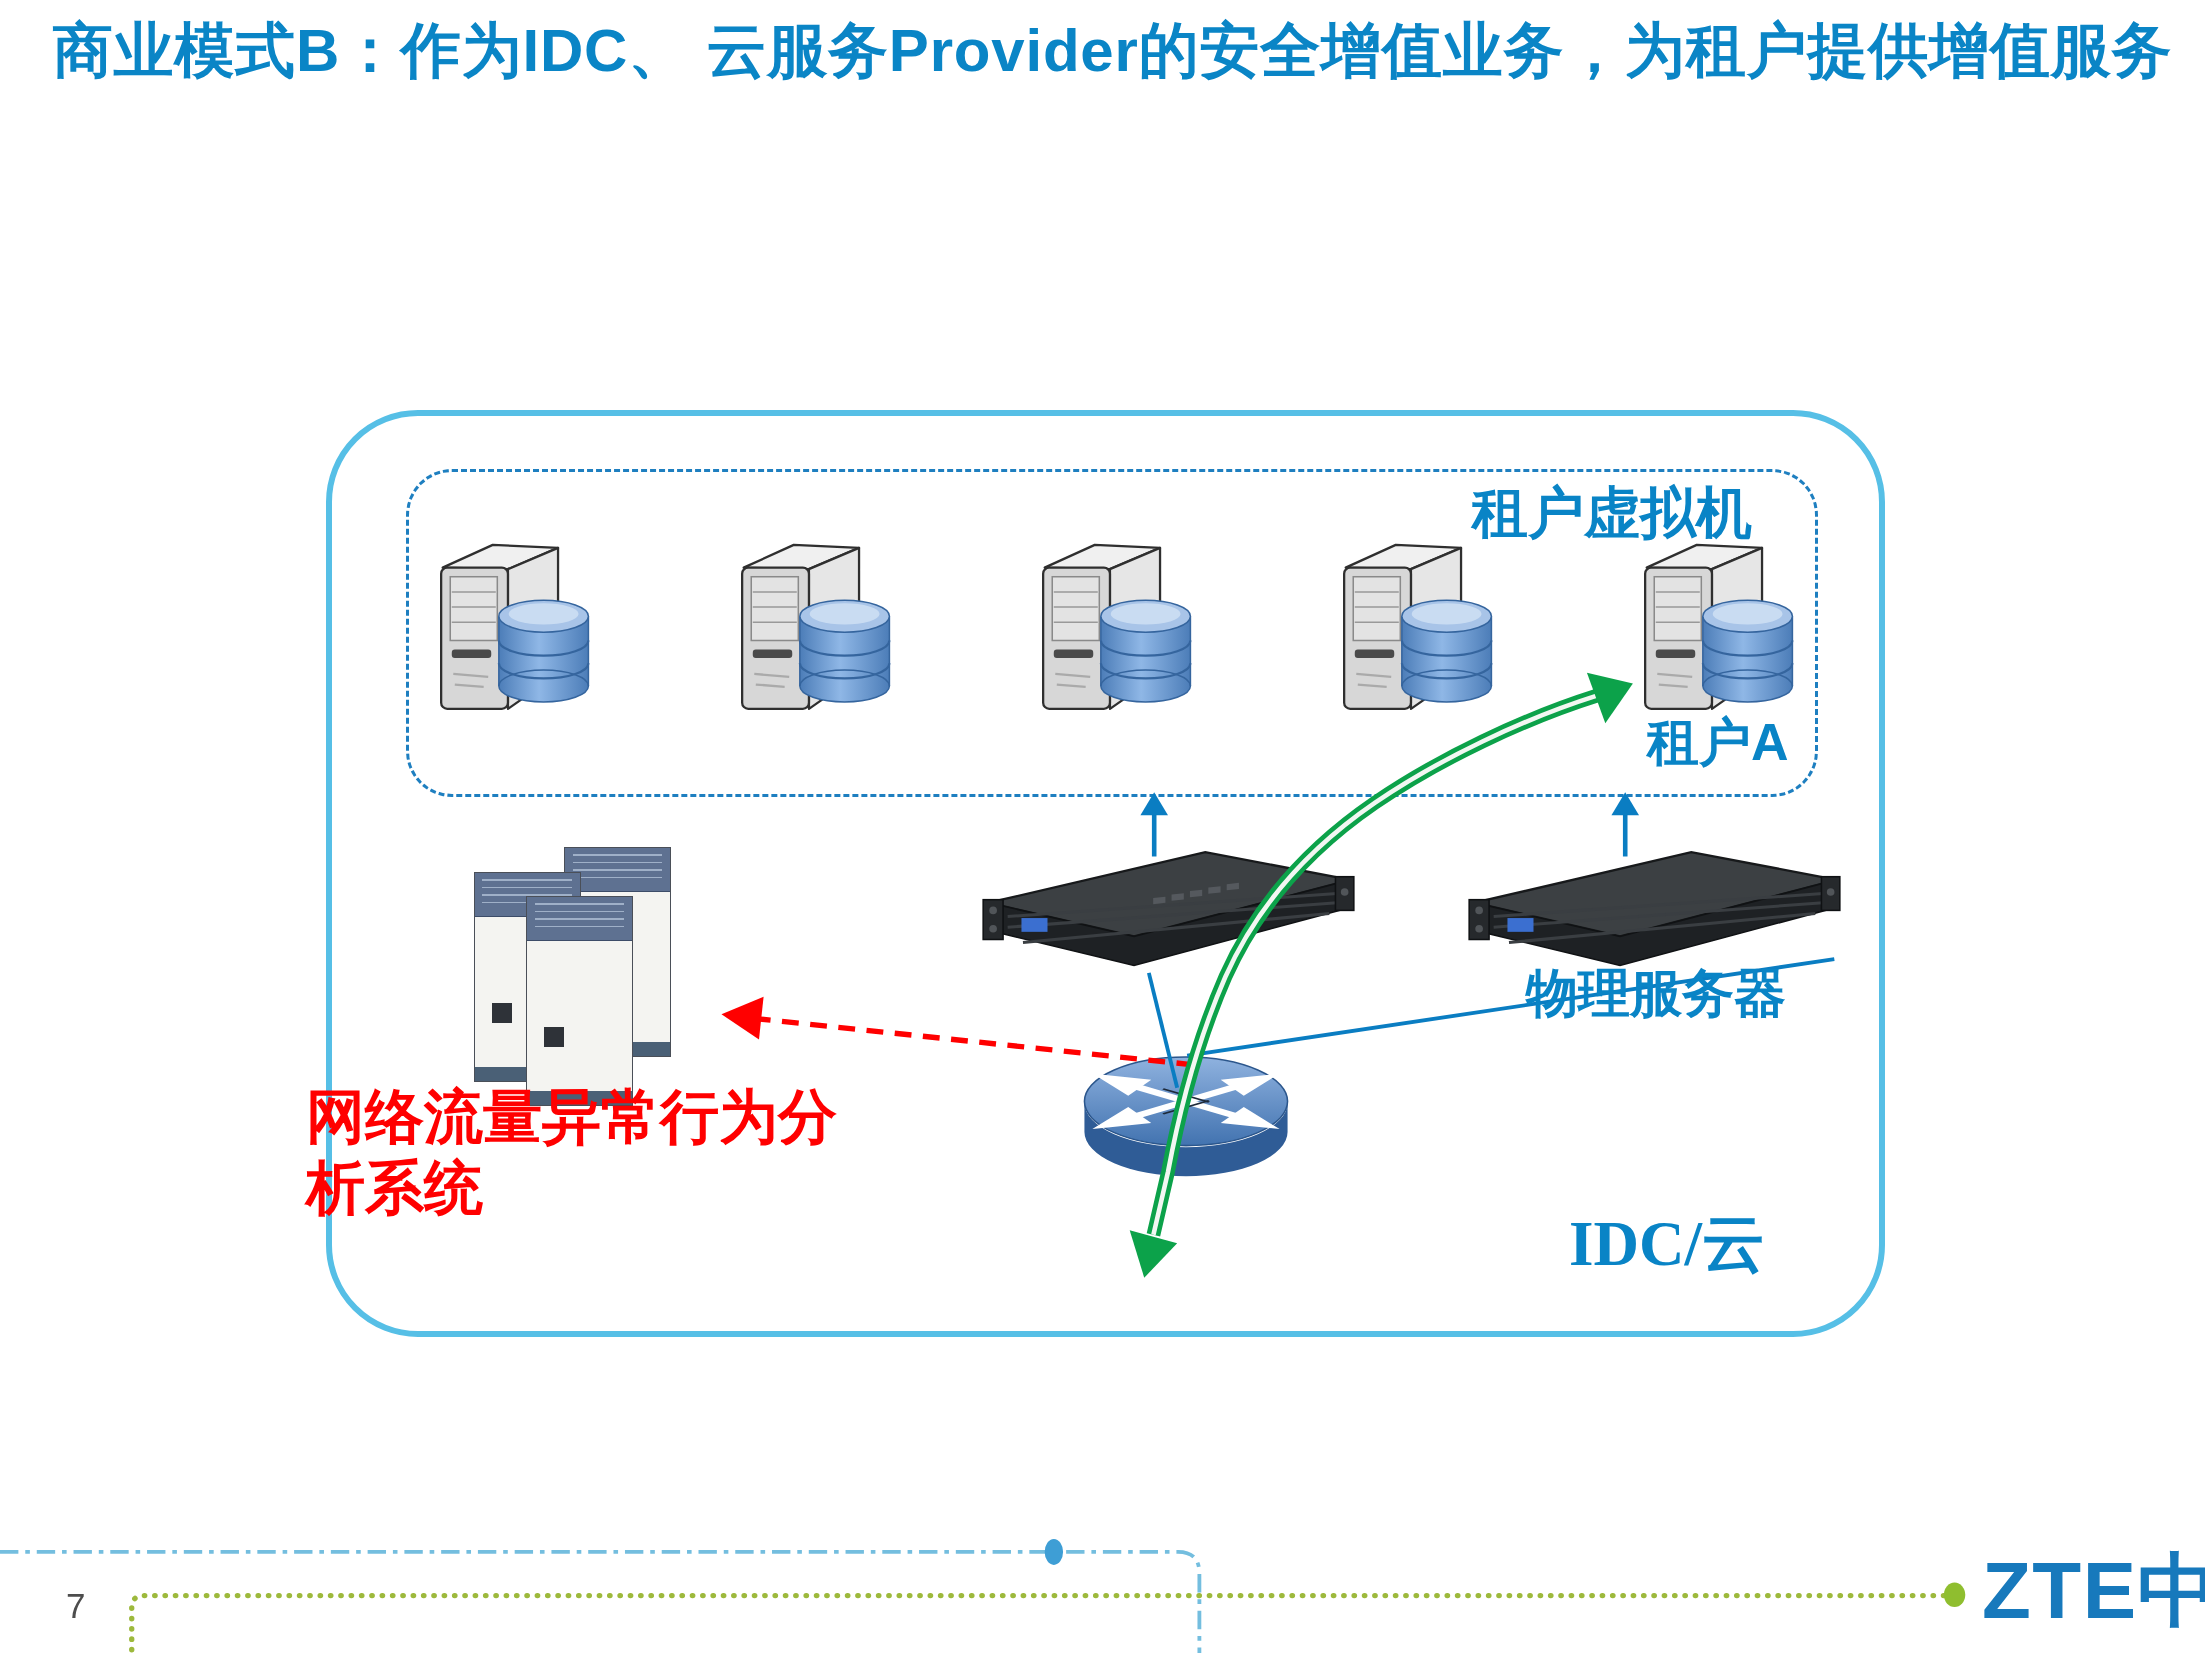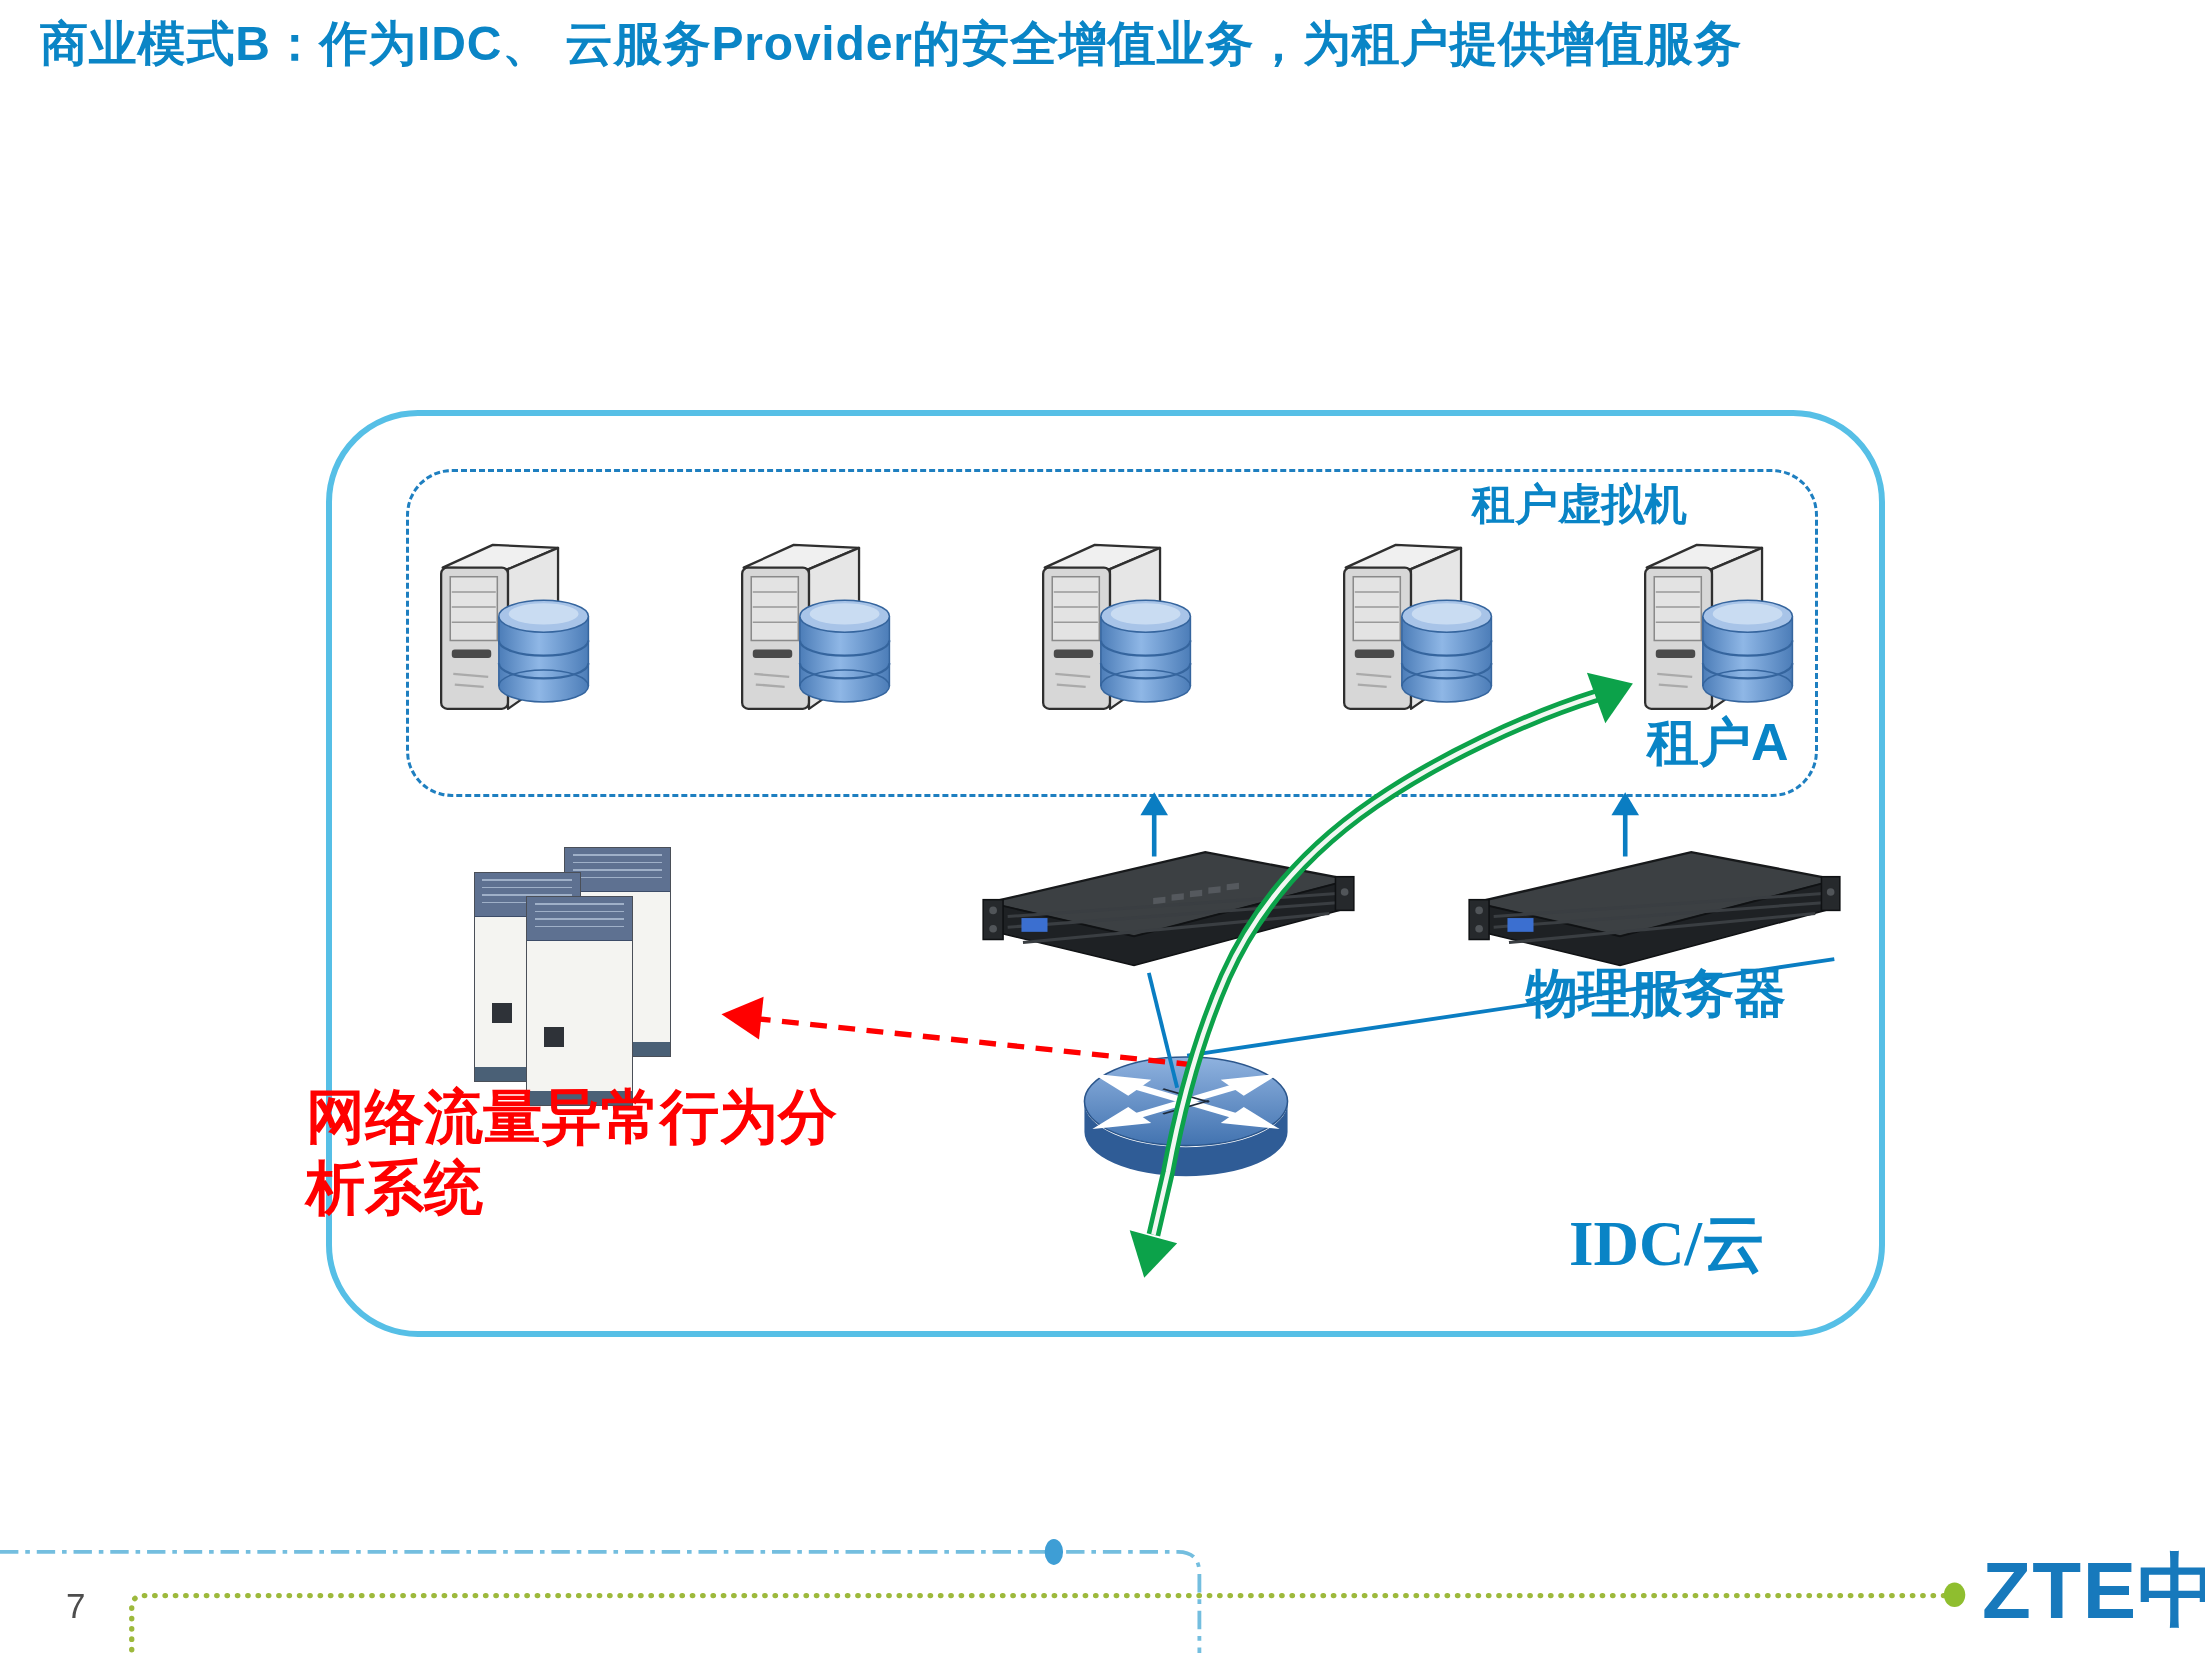--- a/index.html
+++ b/index.html
@@ -1,33 +1,33 @@
 <!DOCTYPE html>
 <html style="--title_blue: #0A85C6; --label_blue: #0984C6; --outer_box_border: #56BFE6; --dashed_box_border: #1E7FC0; --alert_red: #FF0000; --flow_green: #0CA24A; --footer_dot_green: #9DB93C; --footer_line_blue: #74BEDF; --logo_blue: #1779BC; --copyright_gray: #8F8F8F;font-size:12.3px"><head>
 <meta charset="utf-8">
 <style>
   html,body{margin:0;padding:0;background:#fff;}
   .slide{position:relative;width:2205px;height:1654px;background:#fff;overflow:hidden;
          font-family:"Liberation Sans",sans-serif;}
   
   .title{position:absolute;left:40px;top:13.8px;width:2145px;
-         font-size:48px;font-weight:900;line-height:1.23;letter-spacing:0.8px;
-         color:var(--title_blue,#0A85C6);}
+         font-size:60px;font-weight:900;line-height:1.23;letter-spacing:0.8px;
+         color:var(--title_blue,#0A85C6);text-align:center;}
   
   .outer-box{position:absolute;left:326px;top:410px;width:1547px;height:915px;
              border:6.1px solid var(--outer_box_border,#56BFE6);border-radius:92px;z-index:0;}
   .dashed-box{position:absolute;left:406px;top:469px;width:1406px;height:322px;
               border:3.1px dashed var(--dashed_box_border,#1E7FC0);border-radius:46px;z-index:1;}
   .vm-row{position:absolute;left:429px;top:525px;width:1371px;height:190px;
           display:flex;justify-content:space-between;z-index:2;}
   .vm{width:167px;height:190px;}
   .vm svg{width:100%;height:100%;}
   
   .lbl{position:absolute;font-weight:900;color:var(--label_blue,#0984C6);z-index:5;white-space:nowrap;}
-  .lbl-vmzone{left:1472px;top:476px;font-size:43px;}
+  .lbl-vmzone{left:1472px;top:476px;font-size:56px;}
   .lbl-tenant{left:1647px;top:708px;font-size:52px;}
   .lbl-phys{left:1526px;top:959px;font-size:52px;}
   .lbl-idc{left:1569px;top:1201px;font-size:63px;font-family:"Liberation Serif",serif;}
   .lbl-analyzer{position:absolute;left:306px;top:1082px;width:567px;z-index:5;
                 font-size:59px;font-weight:900;line-height:1.2;text-align:left;
                 color:var(--alert_red,#FF0000);}
   
   .rack{position:absolute;width:383px;height:157px;z-index:2;}
   .rack svg{width:100%;height:100%;}
   .rack1{left:977px;top:843px;}

